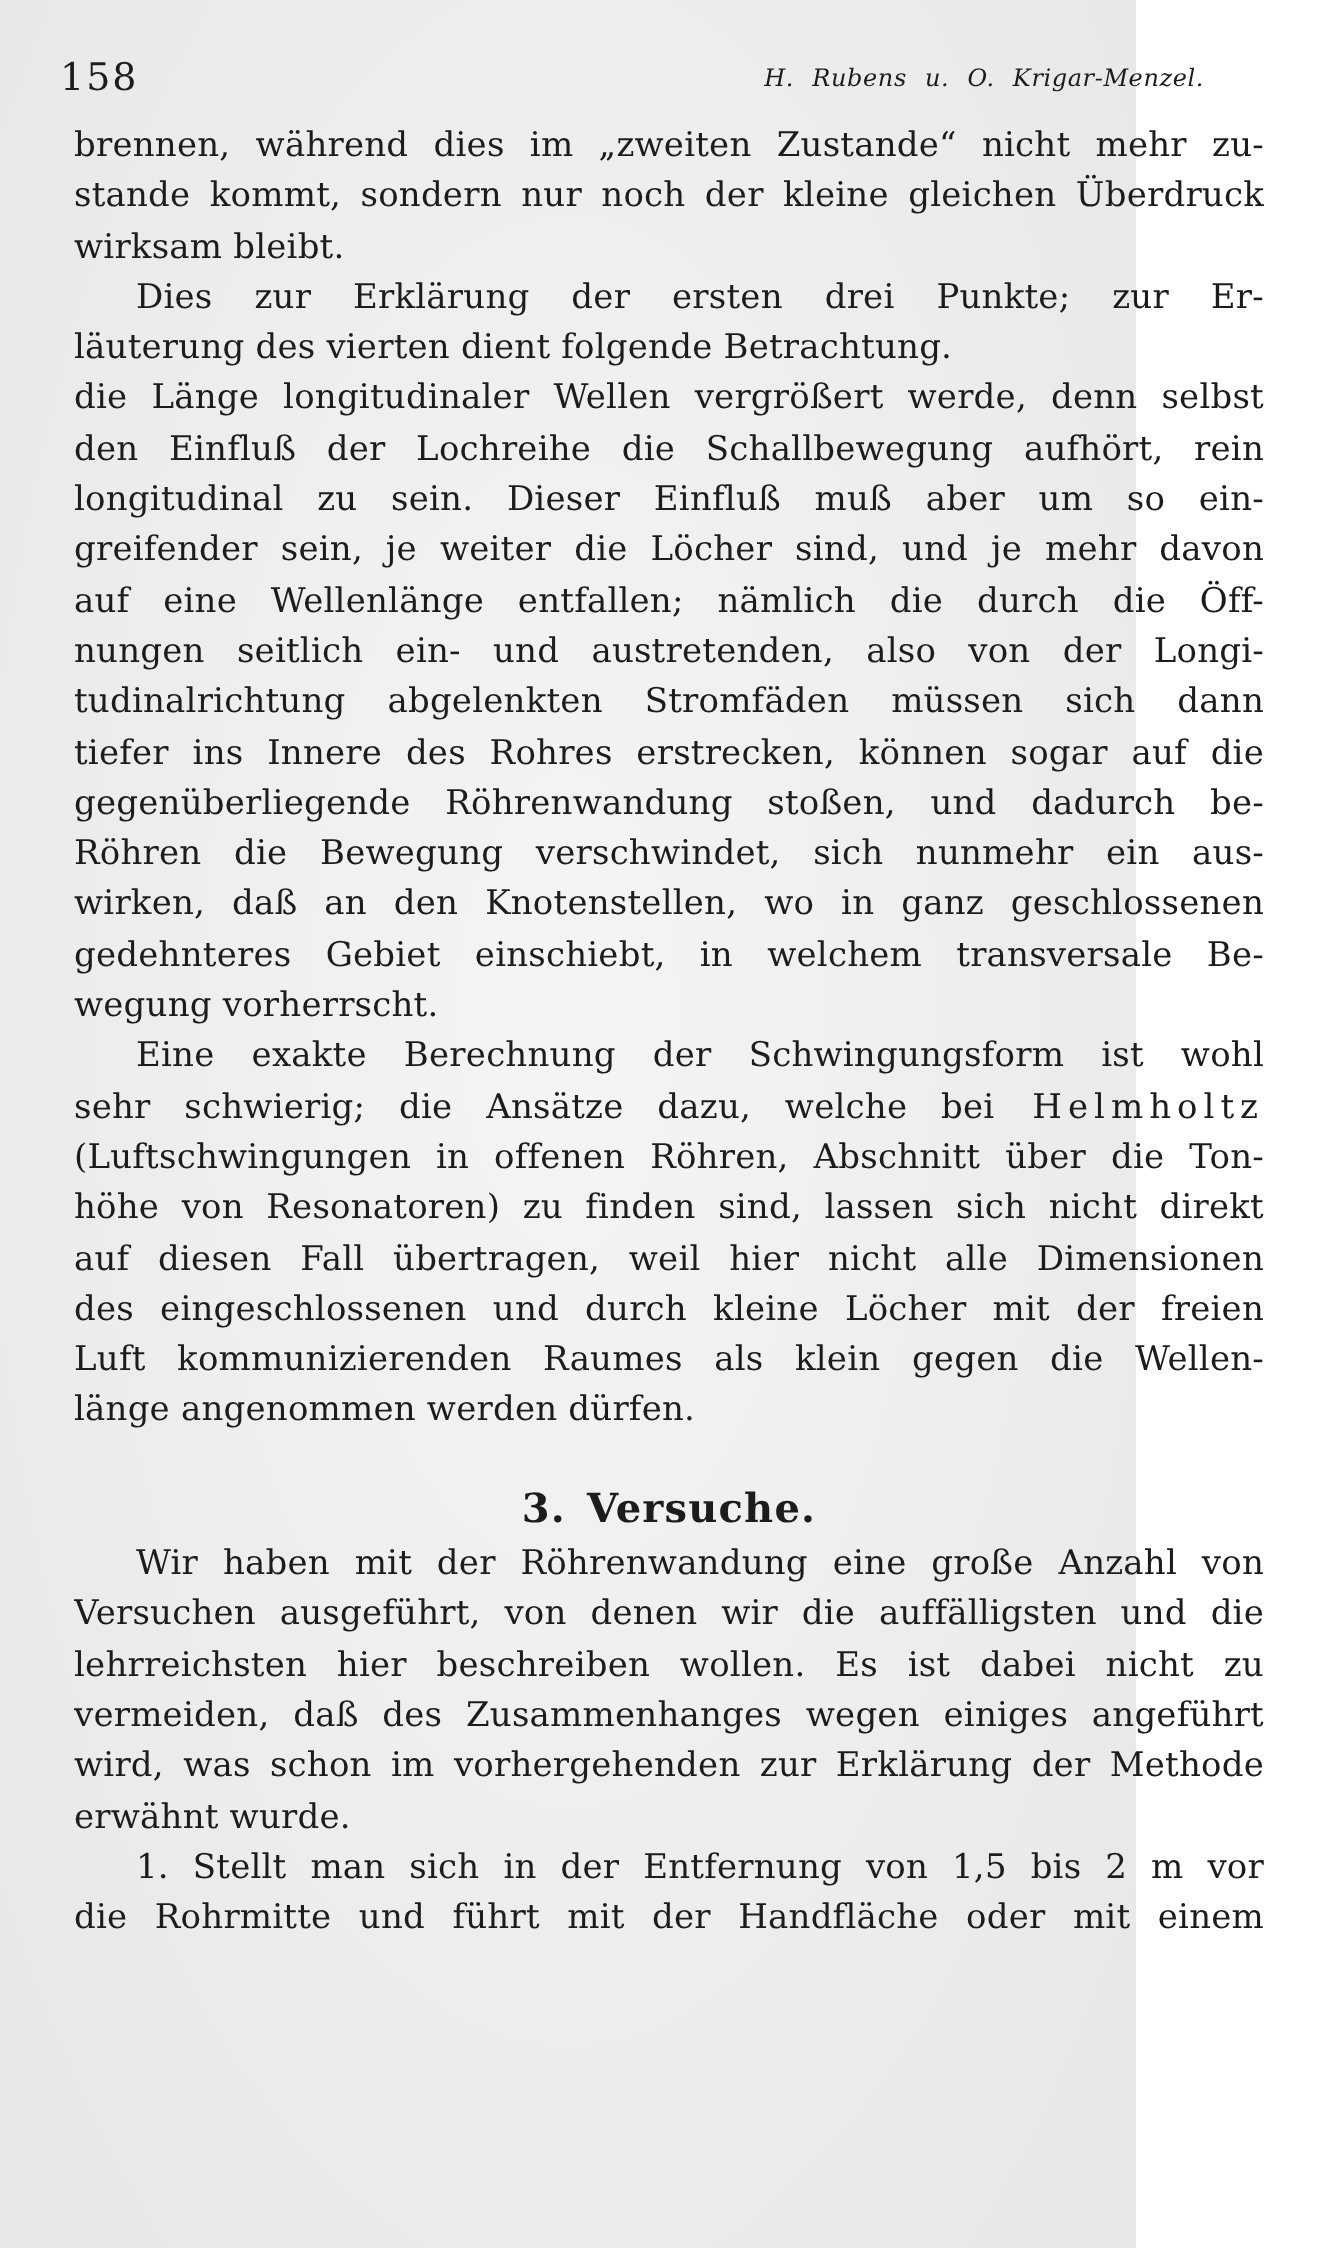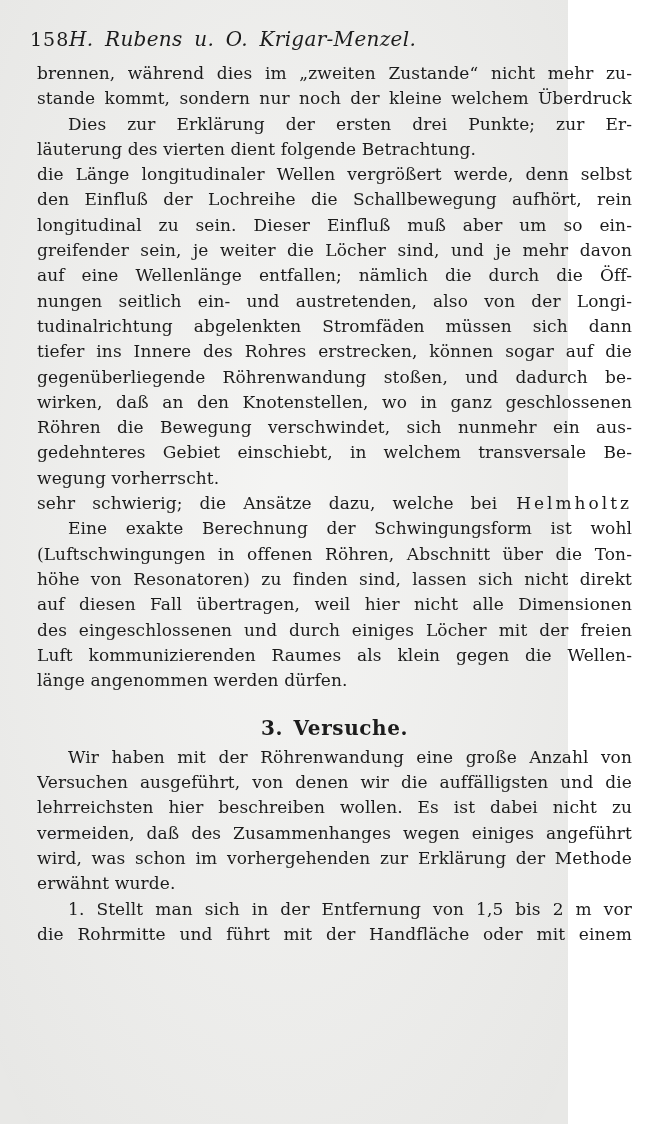--- a/index.html
+++ b/index.html
@@ -34,23 +34,23 @@
     position: absolute;
     left: -7px;
     top: 0;
     letter-spacing: 1px;
   }
   .running-head {
     position: absolute;
     left: 0;
     right: 30px;
     top: 0;
-    text-align: left;
+    text-align: right;
     font-style: italic;
-    font-size: 20px;
+    font-size: 12px;
     word-spacing: 5px;
     letter-spacing: 0.3px;
     margin-left: 32px;
   }
   .text-block {
     position: absolute;
     top: 61px;
     left: 37px;
     width: 595px;
   }
@@ -88,42 +88,43 @@
 </head>
 <body>
 
 <div class="page">
   <div class="page-header">
     <span class="page-number">158</span>
     <span class="running-head">H. Rubens u. O. Krigar-Menzel.</span>
   </div>
   <div class="text-block">
       <div class="line">brennen, während dies im „zweiten Zustande“ nicht mehr zu-</div>
-      <div class="line">stande kommt, sondern nur noch der kleine welchem Überdruck</div>
+      <div class="line">stande kommt, sondern nur noch der kleine gleichen Überdruck</div>
+      <div class="line last">wirksam bleibt.</div>
       <div class="line indent">Dies zur Erklärung der ersten drei Punkte; zur Er-</div>
       <div class="line last">läuterung des vierten dient folgende Betrachtung.</div>
       <div class="line">die Länge longitudinaler Wellen vergrößert werde, denn selbst</div>
       <div class="line">den Einfluß der Lochreihe die Schallbewegung aufhört, rein</div>
       <div class="line">longitudinal zu sein.  Dieser Einfluß muß aber um so ein-</div>
       <div class="line">greifender sein, je weiter die Löcher sind, und je mehr davon</div>
       <div class="line">auf eine Wellenlänge entfallen; nämlich die durch die Öff-</div>
       <div class="line">nungen seitlich ein- und austretenden, also von der Longi-</div>
       <div class="line">tudinalrichtung abgelenkten Stromfäden müssen sich dann</div>
       <div class="line">tiefer ins Innere des Rohres erstrecken, können sogar auf die</div>
       <div class="line">gegenüberliegende Röhrenwandung stoßen, und dadurch be-</div>
+      <div class="line">Röhren die Bewegung verschwindet, sich nunmehr ein aus-</div>
       <div class="line">wirken, daß an den Knotenstellen, wo in ganz geschlossenen</div>
-      <div class="line">Röhren die Bewegung verschwindet, sich nunmehr ein aus-</div>
       <div class="line">gedehnteres Gebiet einschiebt, in welchem transversale Be-</div>
       <div class="line last">wegung vorherrscht.</div>
+      <div class="line indent">Eine exakte Berechnung der Schwingungsform ist wohl</div>
       <div class="line">sehr schwierig; die Ansätze dazu, welche bei <span class="sperr">Helmholtz</span></div>
-      <div class="line indent">Eine exakte Berechnung der Schwingungsform ist wohl</div>
       <div class="line">(Luftschwingungen in offenen Röhren, Abschnitt über die Ton-</div>
       <div class="line">höhe von Resonatoren) zu finden sind, lassen sich nicht direkt</div>
       <div class="line">auf diesen Fall übertragen, weil hier nicht alle Dimensionen</div>
-      <div class="line">des eingeschlossenen und durch einiges Löcher mit der freien</div>
+      <div class="line">des eingeschlossenen und durch kleine Löcher mit der freien</div>
       <div class="line">Luft kommunizierenden Raumes als klein gegen die Wellen-</div>
       <div class="line last">länge angenommen werden dürfen.</div>
       <div class="line heading">3. Versuche.</div>
       <div class="line indent">Wir haben mit der Röhrenwandung eine große Anzahl von</div>
       <div class="line">Versuchen ausgeführt, von denen wir die auffälligsten und die</div>
       <div class="line">lehrreichsten hier beschreiben wollen.  Es ist dabei nicht zu</div>
       <div class="line">vermeiden, daß des Zusammenhanges wegen einiges angeführt</div>
       <div class="line">wird, was schon im vorhergehenden zur Erklärung der Methode</div>
       <div class="line last">erwähnt wurde.</div>
       <div class="line indent">1. Stellt man sich in der Entfernung von 1,5 bis 2 m vor</div>

